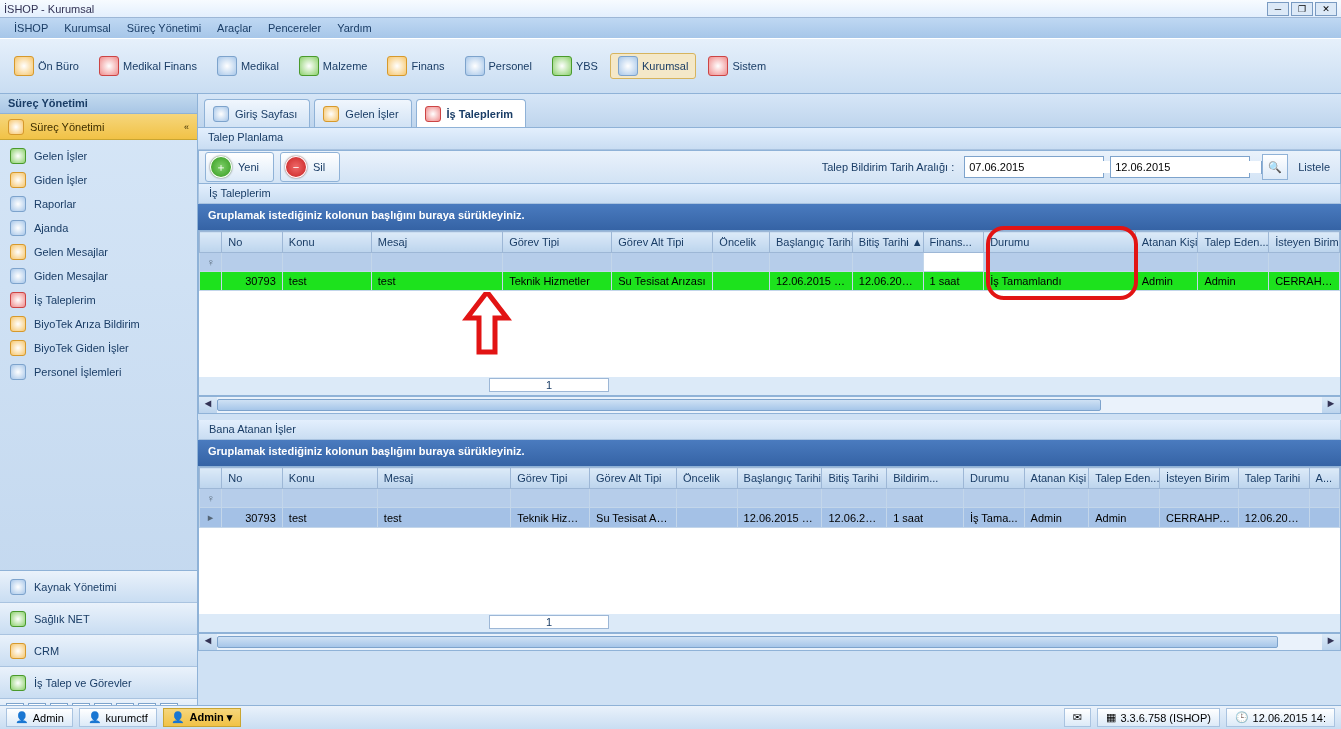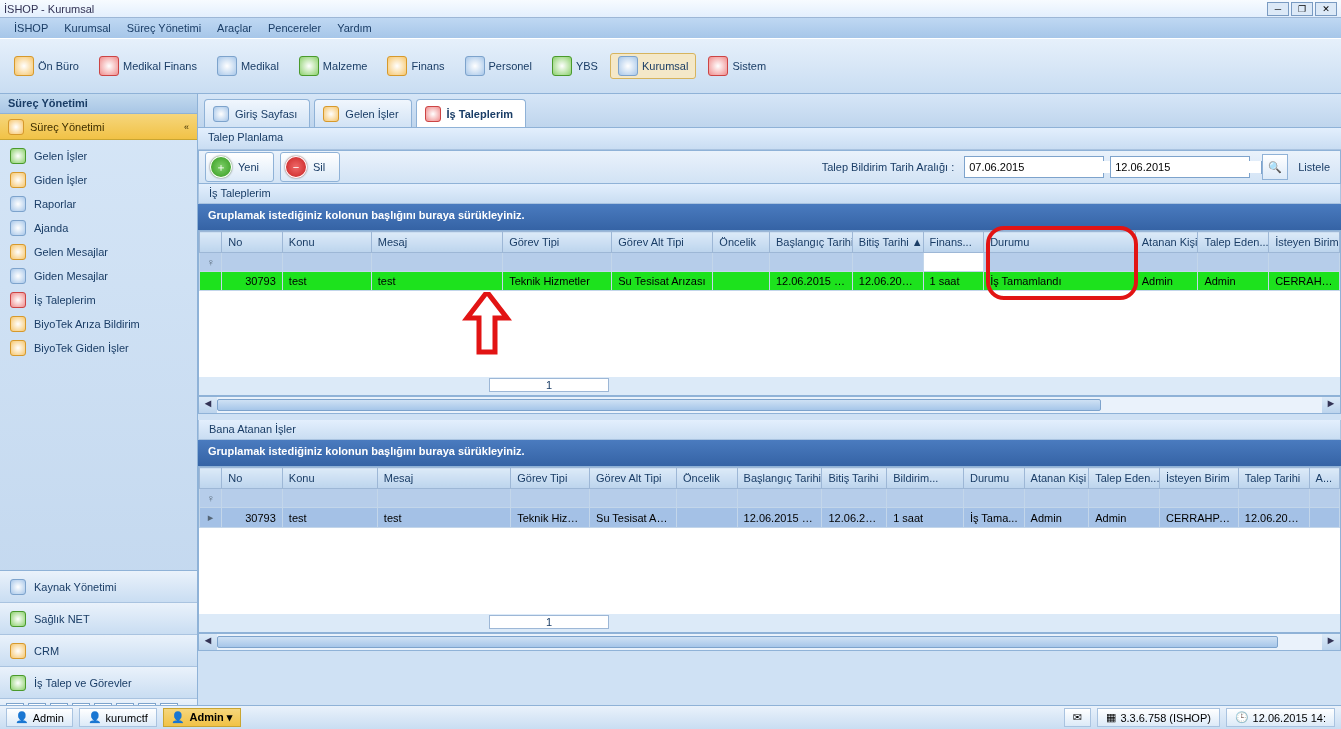--- a/index.html
+++ b/index.html
@@ -188,20 +188,24 @@
           <span class="ico red"></span>
           <span>İş Taleplerim</span>
         </div>
       <div class="navitem">
           <span class="ico org"></span>
           <span>BiyoTek Arıza Bildirim</span>
         </div>
       <div class="navitem">
           <span class="ico org"></span>
           <span>BiyoTek Giden İşler</span>
+        </div>
+      <div class="navitem">
+          <span class="ico"></span>
+          <span>Personel İşlemleri</span>
         </div>
     </div>
     <div class="sidebottom">
       <div class="sidebtn">
           <span class="ico" style="width:16px;height:16px;"></span>
           <span>Kaynak Yönetimi</span>
         </div>
       <div class="sidebtn">
           <span class="ico grn" style="width:16px;height:16px;"></span>
           <span>Sağlık NET</span>

